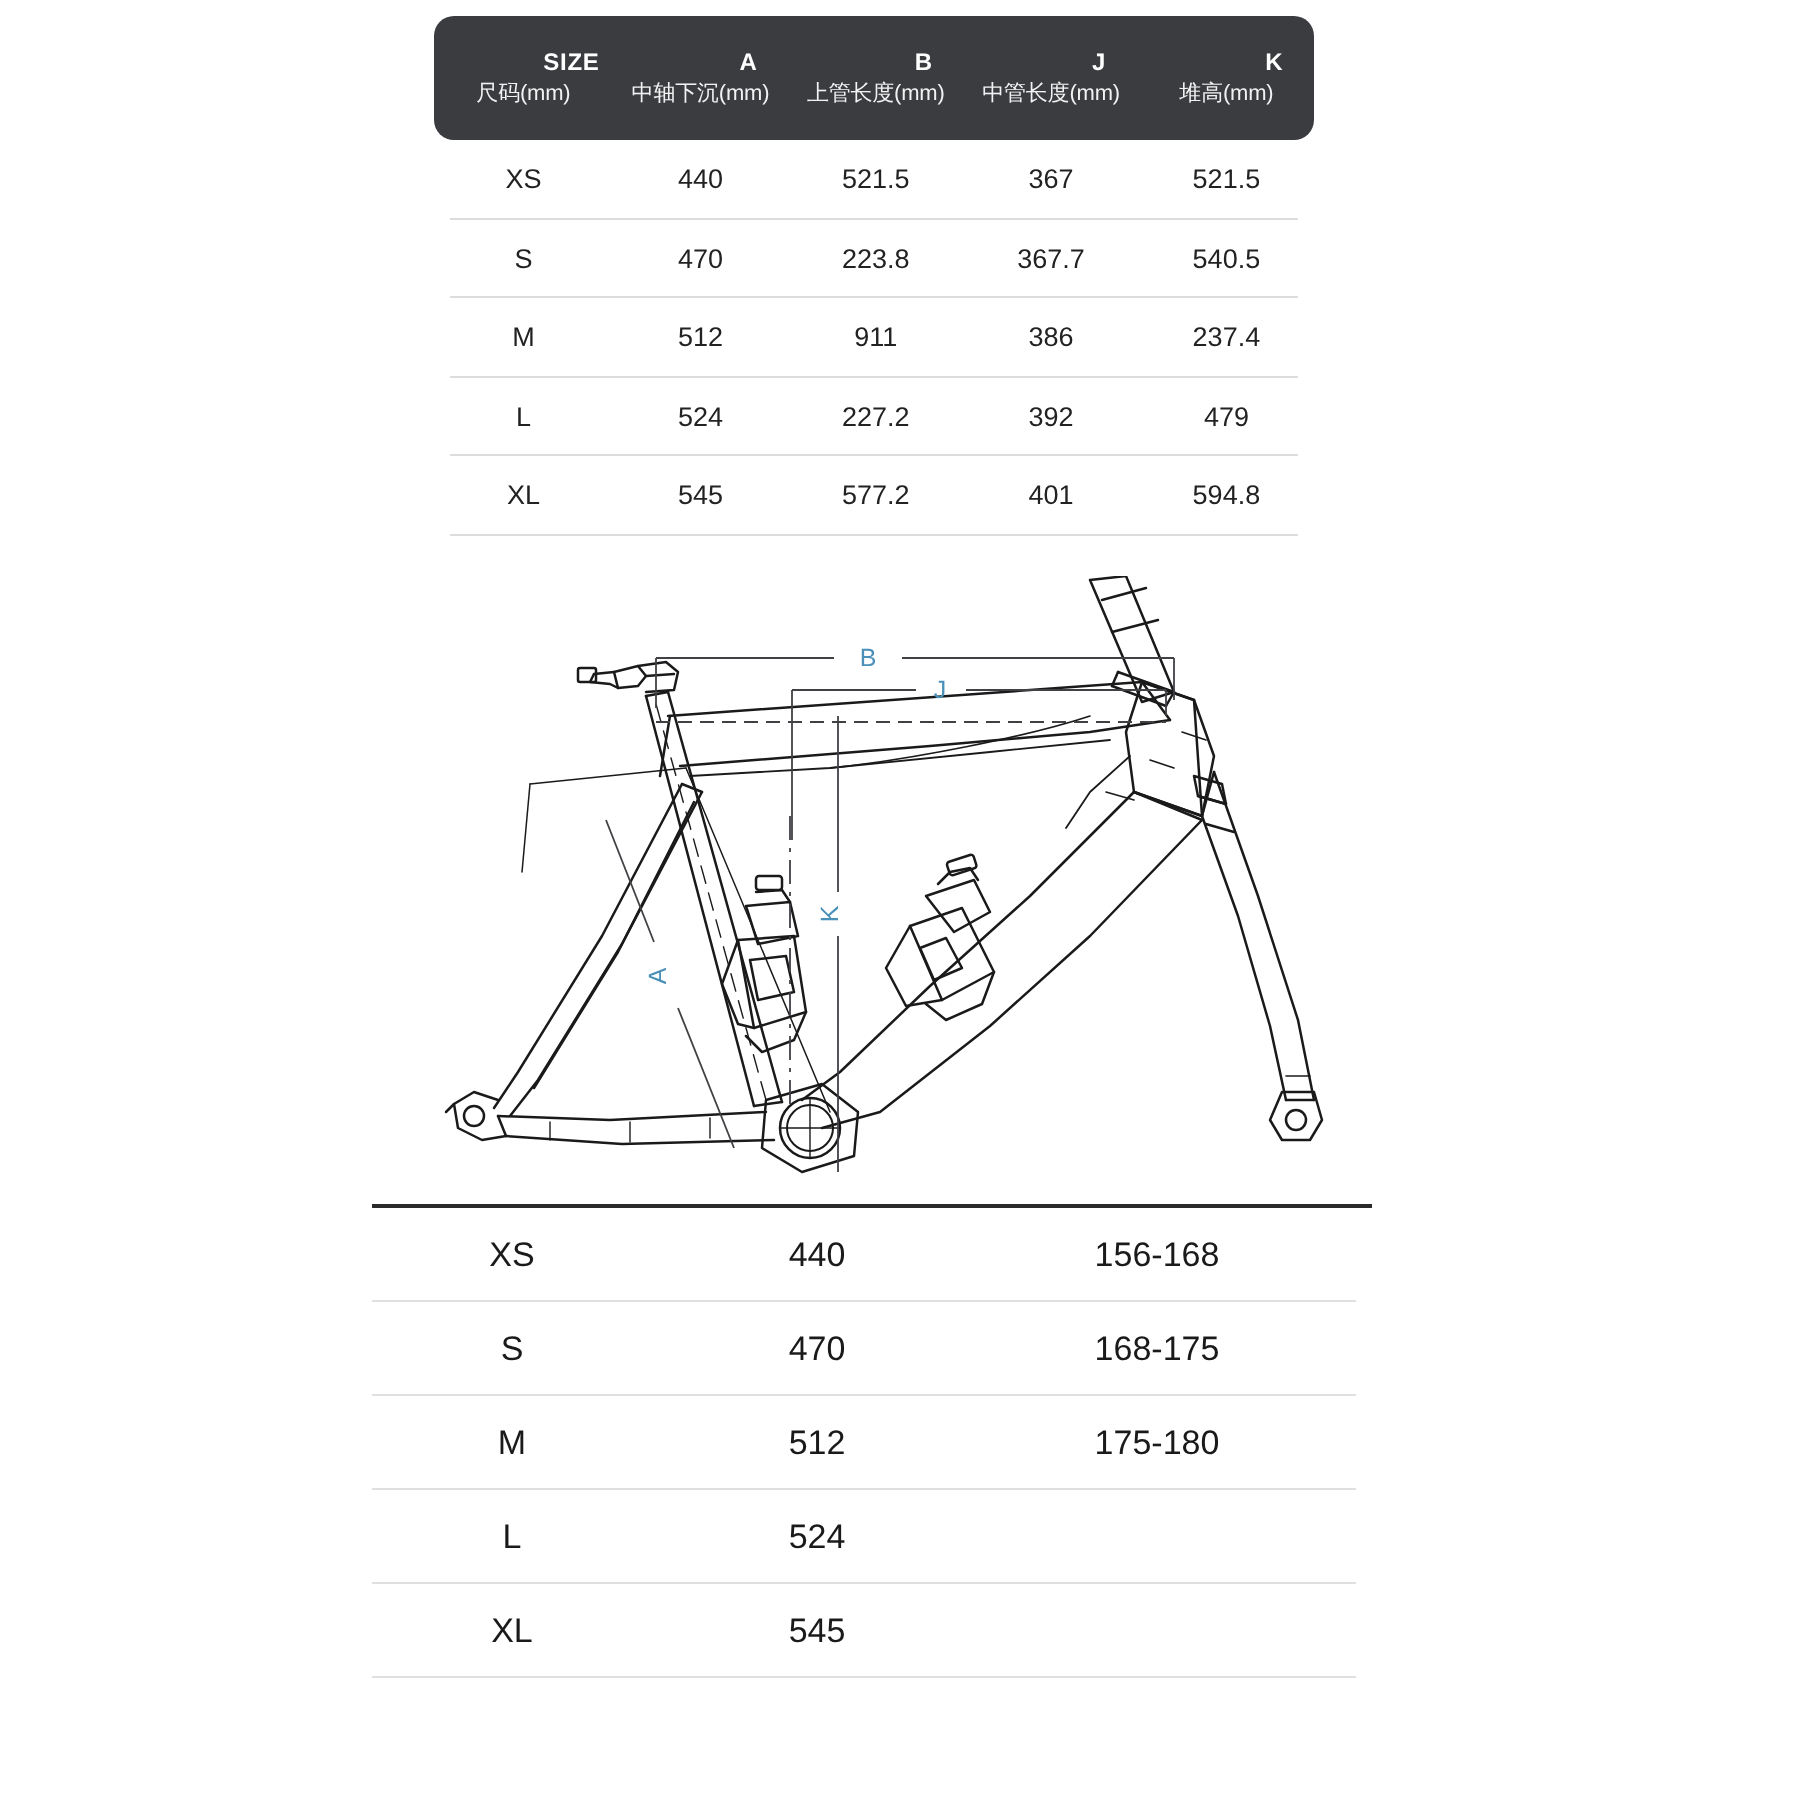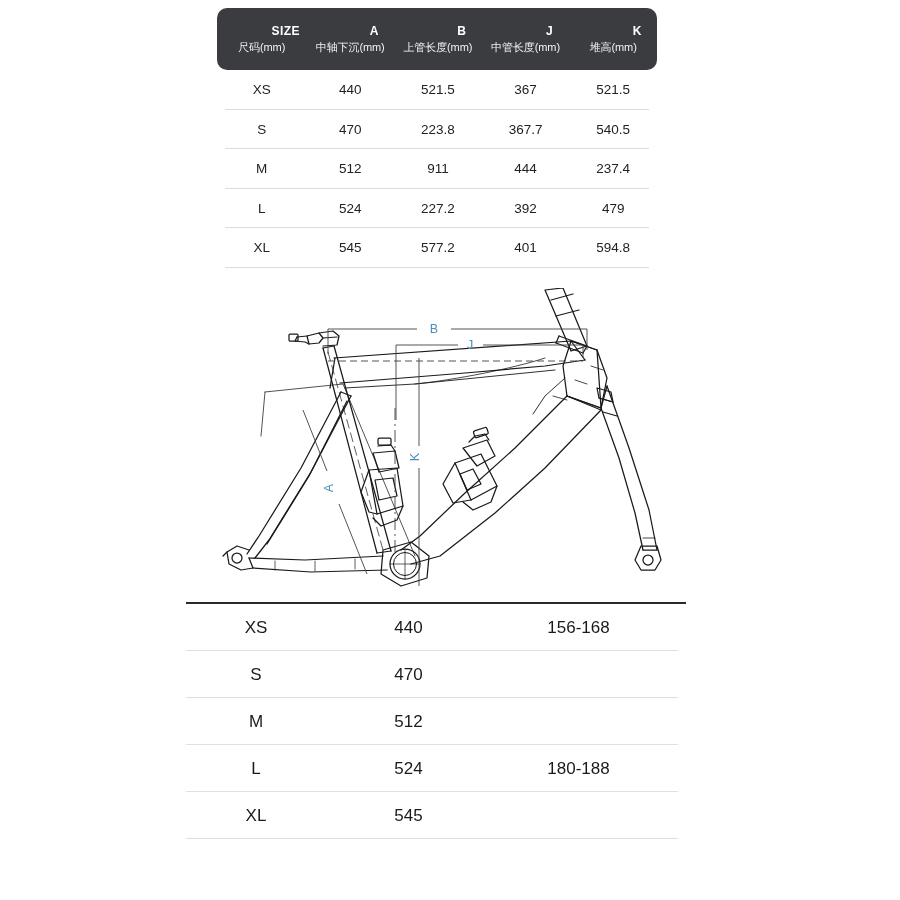--- a/index.html
+++ b/index.html
@@ -156,21 +156,21 @@
     <div class="cell c0">S</div>
     <div class="cell">470</div>
     <div class="cell">223.8</div>
     <div class="cell">367.7</div>
     <div class="cell">540.5</div>
   </div>
   <div class="geo-row">
     <div class="cell c0">M</div>
     <div class="cell">512</div>
     <div class="cell">911</div>
-    <div class="cell">444</div>
+    <div class="cell">386</div>
     <div class="cell">237.4</div>
   </div>
   <div class="geo-row">
     <div class="cell c0">L</div>
     <div class="cell">524</div>
     <div class="cell">227.2</div>
     <div class="cell">392</div>
     <div class="cell">479</div>
   </div>
   <div class="geo-row">
@@ -361,28 +361,29 @@
 <div id="size-table">
 
   <div class="size-row">
     <div class="cell s0">XS</div>
     <div class="cell s1">440</div>
     <div class="cell s2">156-168</div>
   </div>
   <div class="size-row">
     <div class="cell s0">S</div>
     <div class="cell s1">470</div>
+    <div class="cell s2">168-175</div>
   </div>
   <div class="size-row">
     <div class="cell s0">M</div>
     <div class="cell s1">512</div>
+    <div class="cell s2">175-180</div>
   </div>
   <div class="size-row">
     <div class="cell s0">L</div>
     <div class="cell s1">524</div>
-    <div class="cell s2">180-188</div>
   </div>
   <div class="size-row">
     <div class="cell s0">XL</div>
     <div class="cell s1">545</div>
   </div>
 
 </div>
 
 </body></html>

